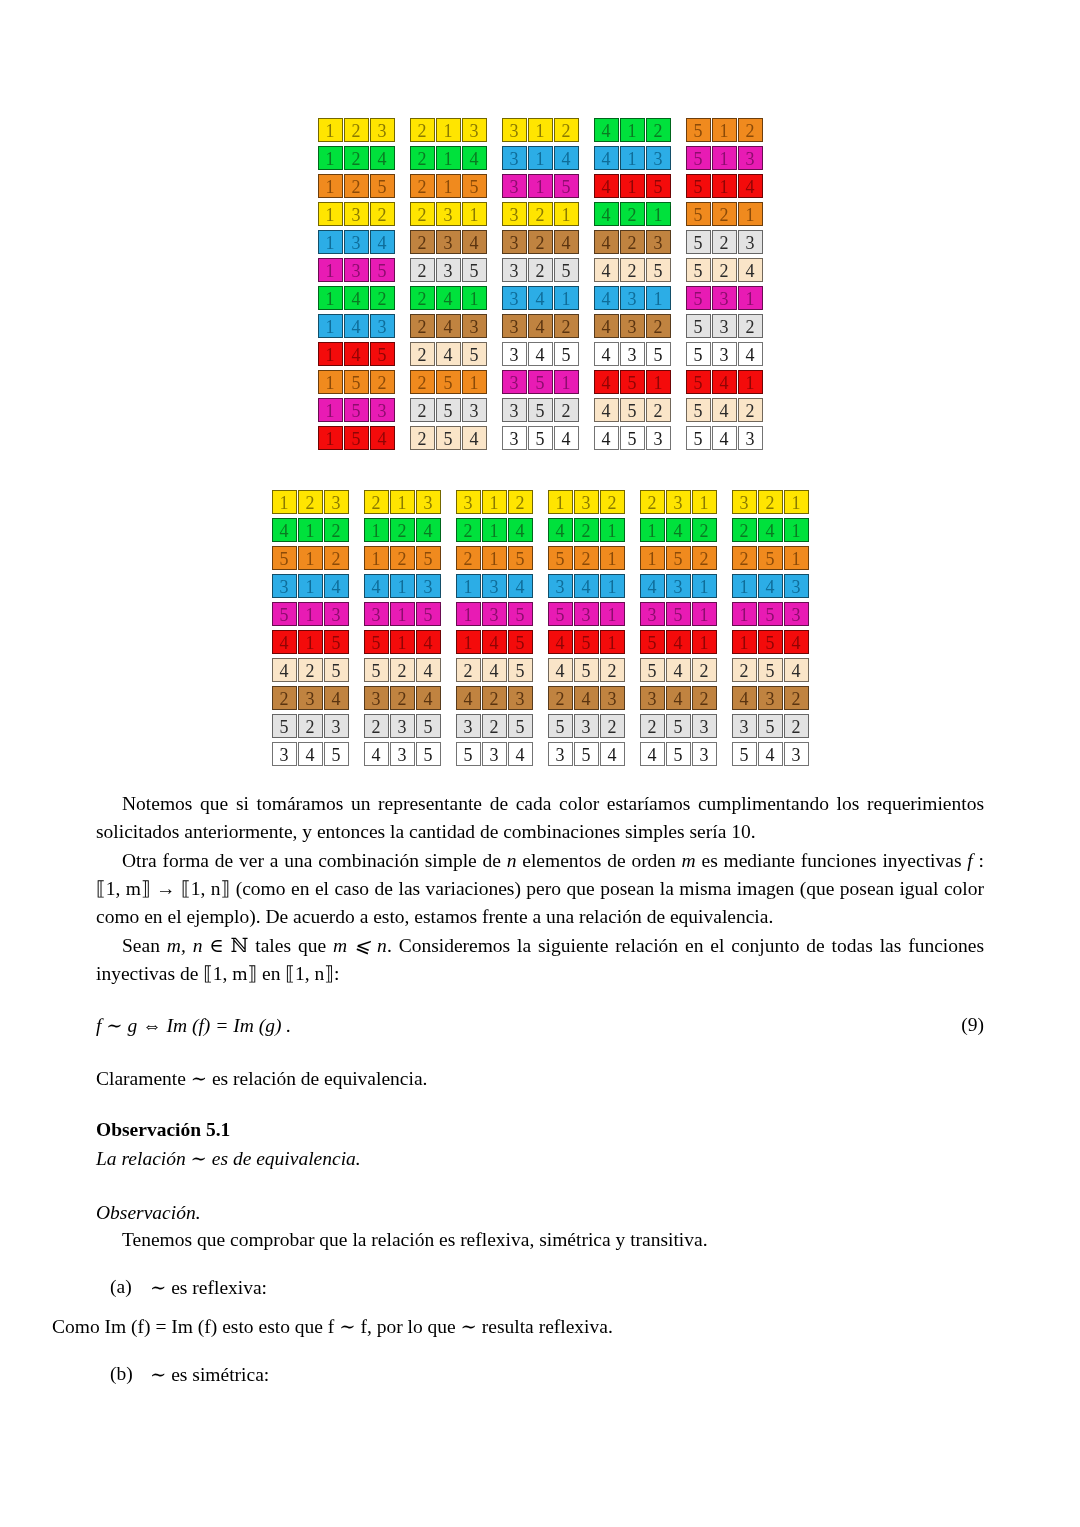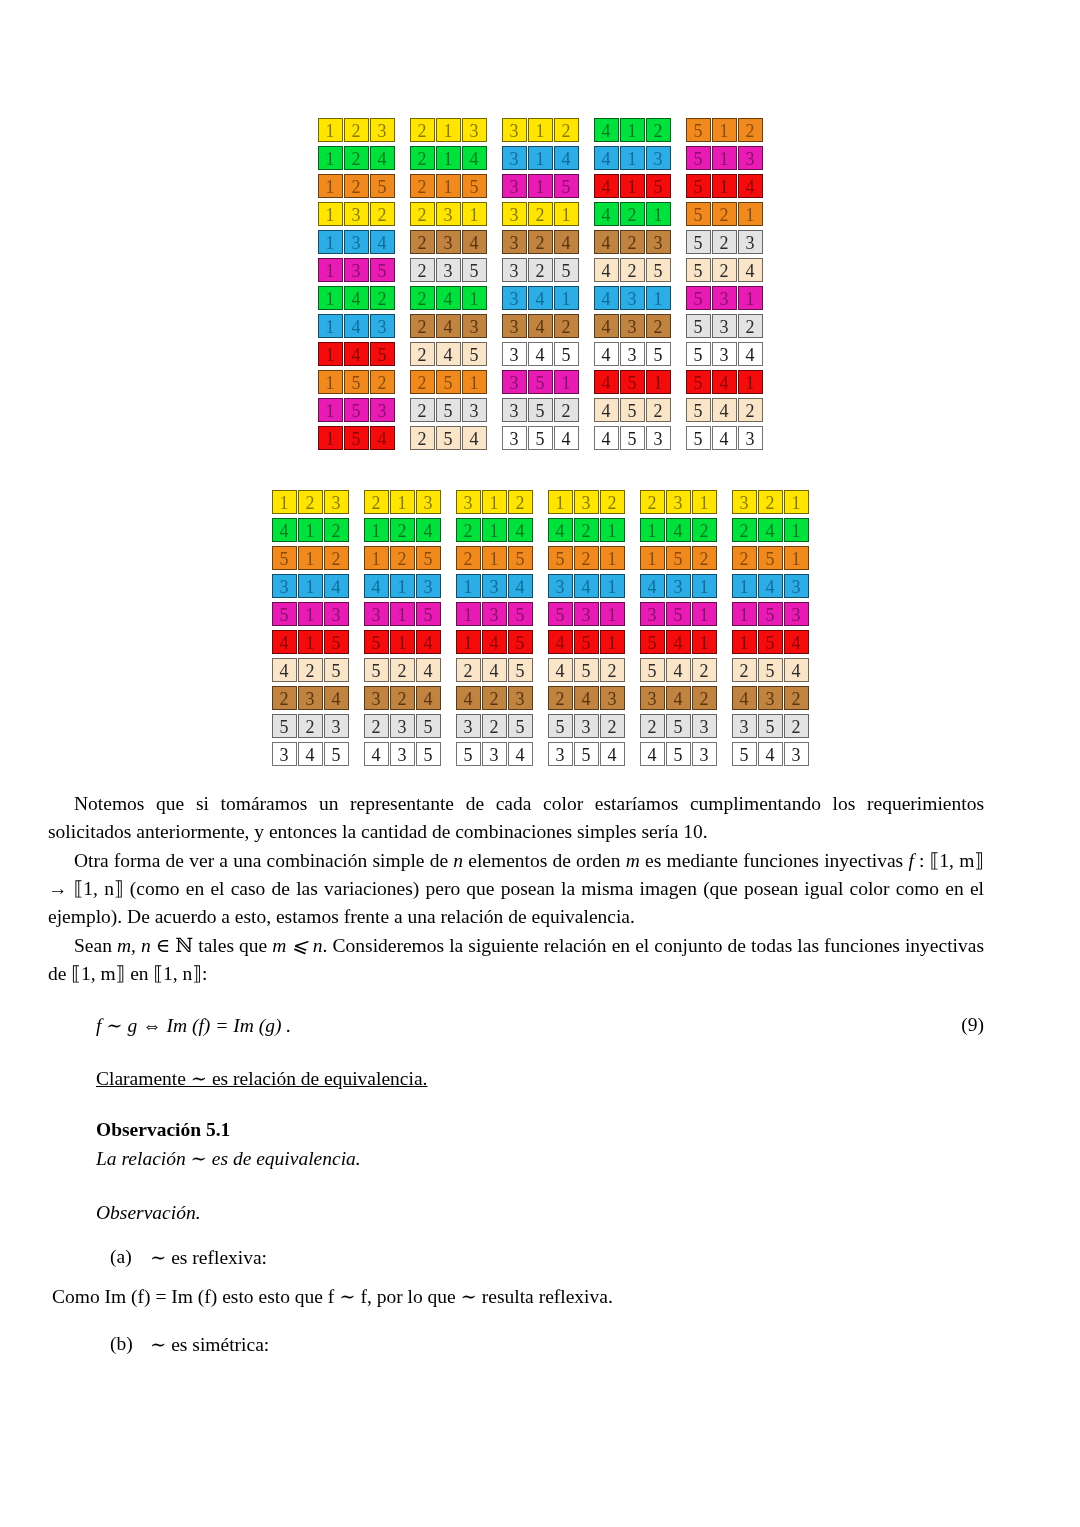--- a/index.html
+++ b/index.html
@@ -59,21 +59,21 @@
   .para {
     font-size: 19.5px;
     line-height: 1.42;
     text-align: justify;
     margin: 0;
     padding: 0 96px 0 96px;
   }
   .para.center-line {
     text-align: center;
   }
-  .indent { text-indent: 26px; padding-left: 48px; }
+  .indent { text-indent: 26px; }
   .mathvar { font-style: italic; font-family: "Liberation Serif", "DejaVu Serif", serif; }
 
   #caption1 { margin-top: 16px; text-align: center; }
 
   #p-notemos { margin-top: 20px; }
   #p-otra { margin-top: 2px; }
   #p-sean { margin-top: 2px; }
 
   .eq-line {
     position: relative;
@@ -84,21 +84,21 @@
   .eq-body {
     text-align: left;
     display: block;
   }
   .eq-number {
     position: absolute;
     right: 96px;
     top: 0;
   }
 
-  #p-claramente { margin-top: 28px; text-decoration: underline; }
+  #p-claramente { margin-top: 28px; }
   #obs-title { margin-top: 26px; font-weight: bold; font-size: 19.5px; padding: 0 96px; }
   #obs-body { margin-top: 4px; font-style: italic; }
   #demo-title { margin-top: 30px; font-style: italic; padding: 0 96px; font-size: 19.5px; }
   #p-tenemos { margin-top: 2px; }
 
   .list-item {
     display: flex;
     padding: 0 96px 0 110px;
     font-size: 19.5px;
     margin-top: 22px;
@@ -756,20 +756,21 @@
     <span class="eq-body mathvar">f ∼ g ⇔ Im (f) = Im (g) .</span>
     <span class="eq-number">(9)</span>
   </div>
 
   <p class="para" id="p-claramente">Claramente ∼ es relación de equivalencia.</p>
 
   <div id="obs-title">Observación 5.1</div>
   <p class="para" id="obs-body">La relación ∼ es de equivalencia.</p>
 
   <div id="demo-title">Observación.</div>
+  <p class="para indent" id="p-tenemos">Tenemos que comprobar que la relación es reflexiva, simétrica y transitiva.</p>
 
   <div class="list-item">
     <span class="list-marker">(a)</span>
     <span class="list-content">∼ es reflexiva:</span>
   </div>
   <div class="para sub-para">Como Im (f) = Im (f) esto esto que f ∼ f, por lo que ∼ resulta reflexiva.</div>
 
   <div class="list-item">
     <span class="list-marker">(b)</span>
     <span class="list-content">∼ es simétrica:</span>

